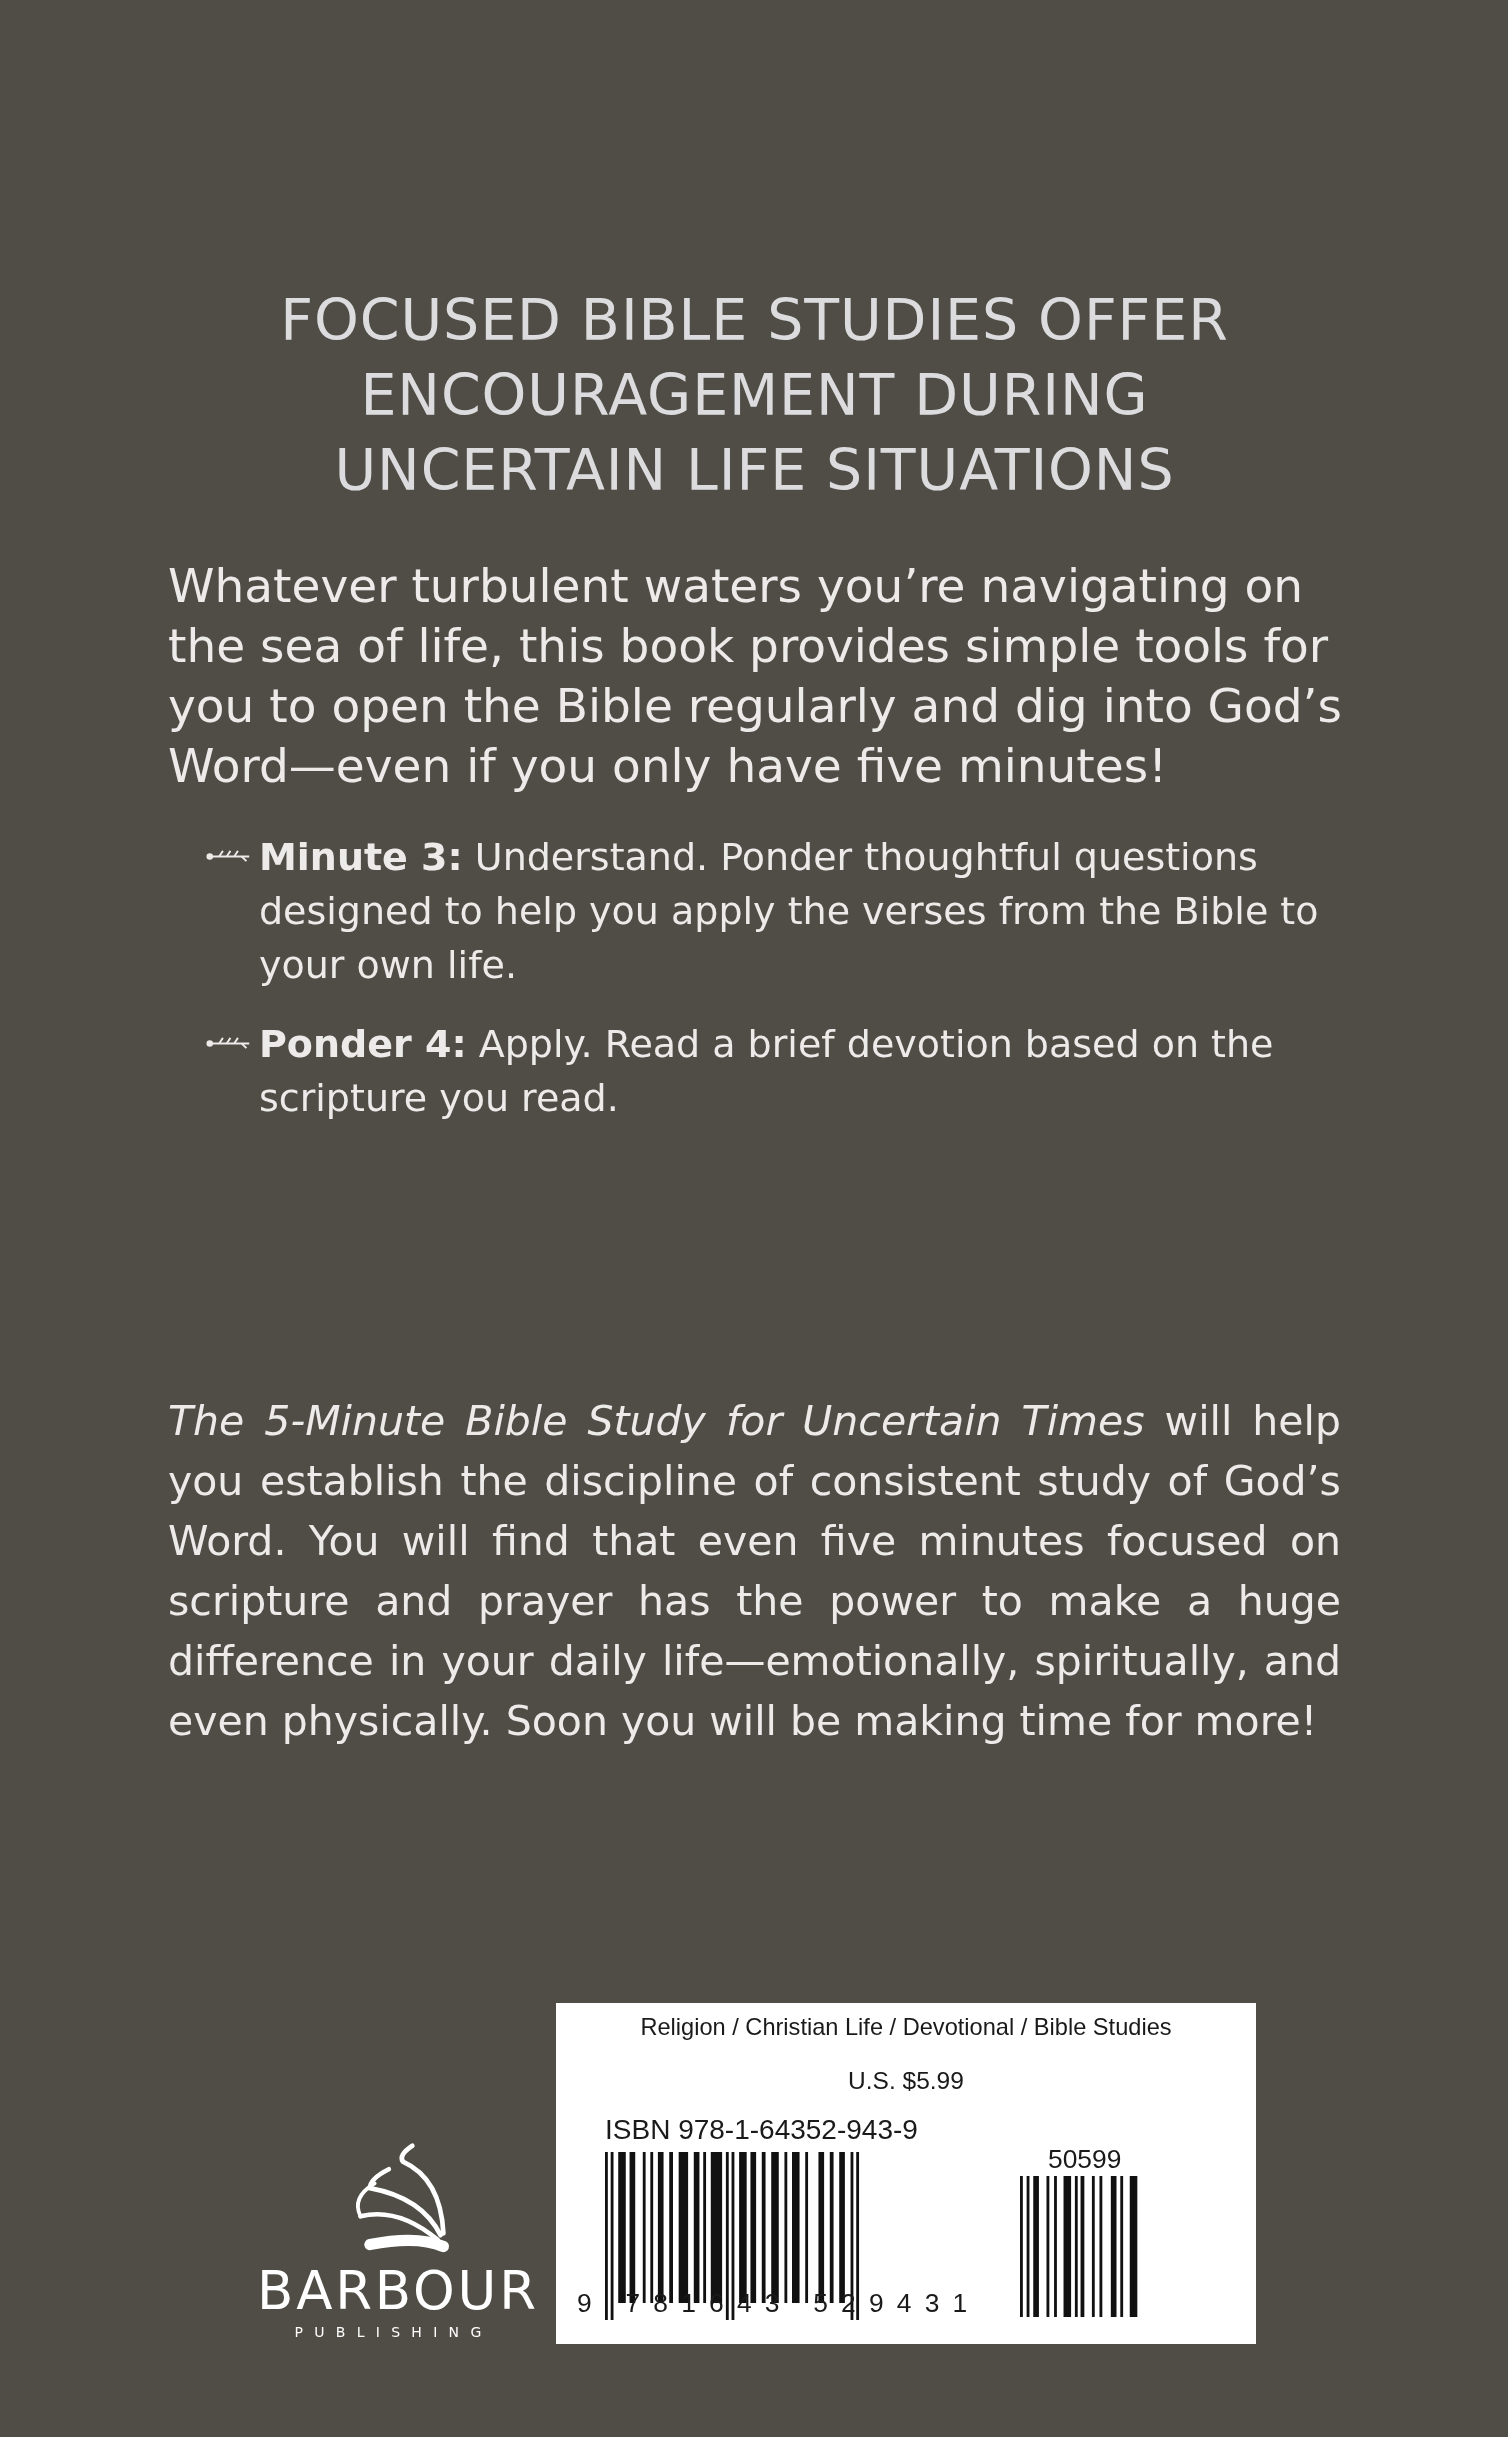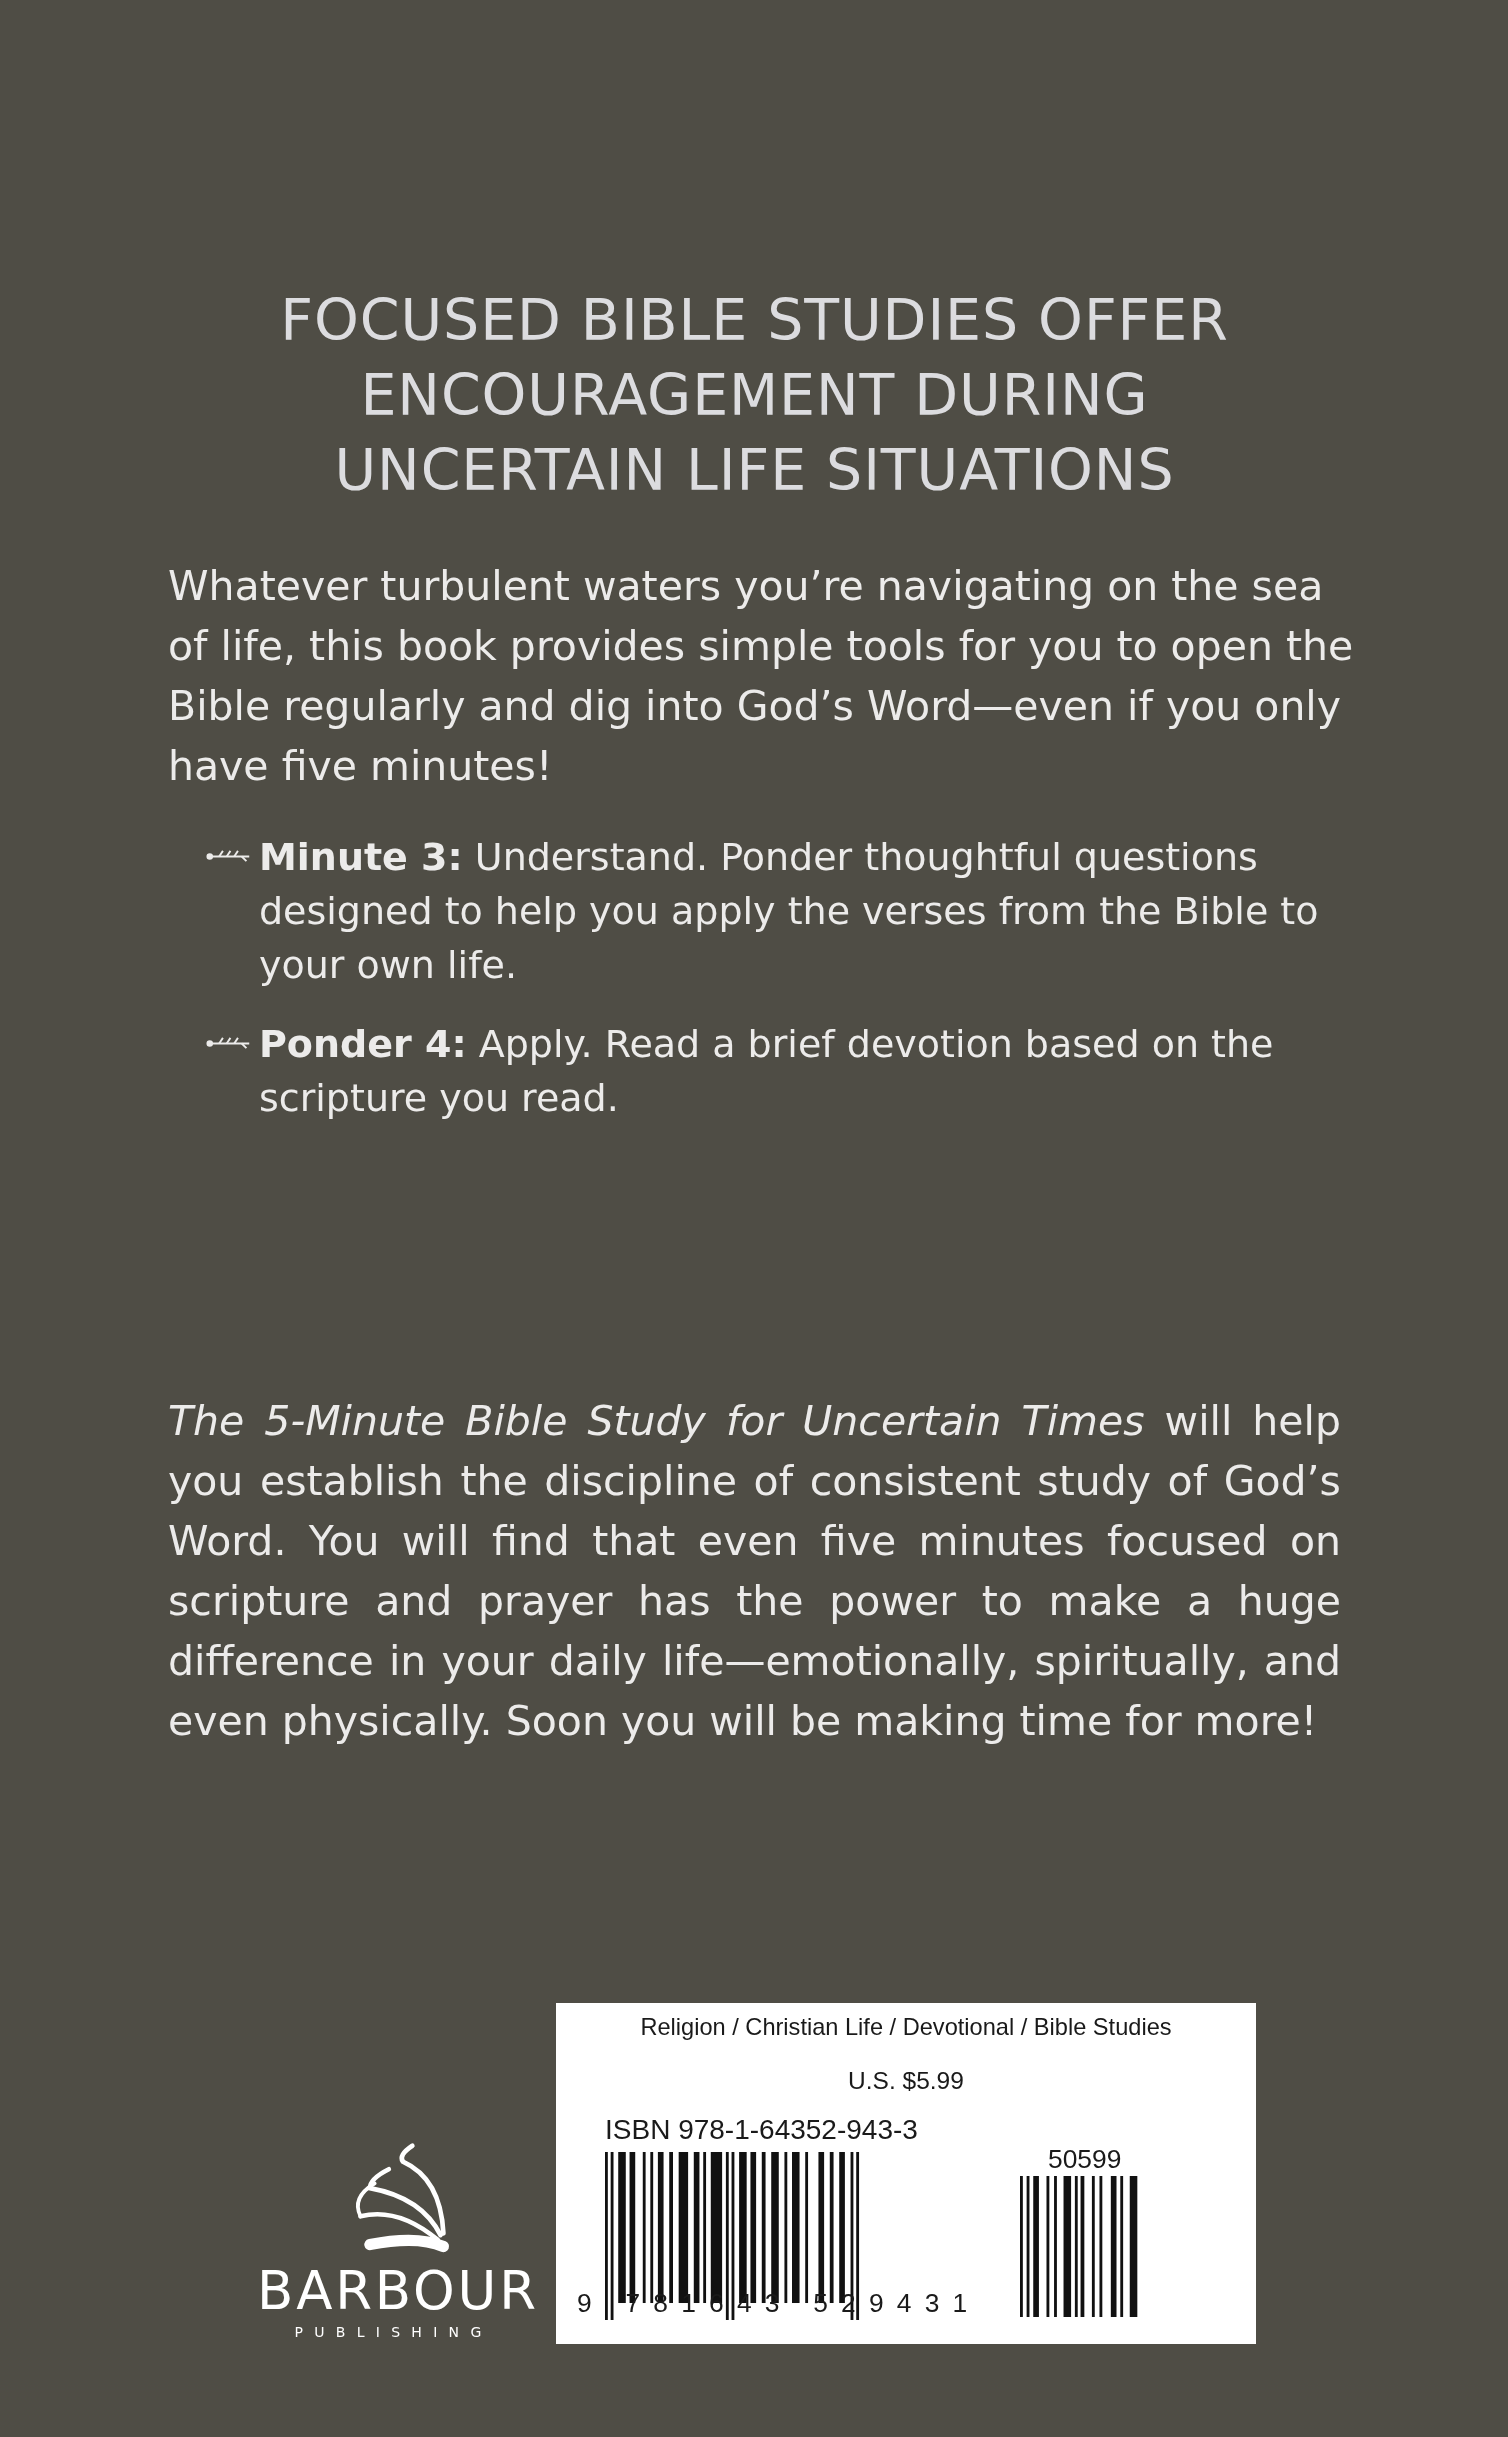--- a/index.html
+++ b/index.html
@@ -1,20 +1,20 @@
 <!DOCTYPE html>
 <html style="font-size:15px"><head>
 <meta charset="utf-8">
 <style>
   html, body { margin:0; padding:0; }
   body { width:1509px; height:2438px; background:#4f4d45; position:relative; overflow:hidden;
          font-family:"DejaVu Sans", sans-serif; color:#ecebea; }
   .headline { position:absolute; top:283px; left:0; width:1509px; text-align:center;
               font-size:57px; line-height:75px; letter-spacing:0.9px; color:#dcdcdf; font-weight:normal; }
-  .intro { position:absolute; top:556px; left:168px; width:1188px; font-size:41px; line-height:60px; }
+  .intro { position:absolute; top:556px; left:168px; width:1188px; font-size:47px; line-height:60px; }
   .steps { position:absolute; top:830px; left:206px; width:1132px; }
   .step { position:relative; padding-left:53px; font-size:38px; line-height:54px; margin-bottom:24.5px; }
   .step .sprig { position:absolute; left:0; top:17px; width:47px; height:19px; }
   .step b { font-weight:bold; }
   .closing { position:absolute; top:1391px; left:168px; width:1173px; font-size:41px; line-height:60px;
              text-align:justify; }
   .closing i { font-style:italic; }
   .logo { position:absolute; left:257px; top:2141px; width:273px; text-align:center; color:#ffffff; }
   .logo svg { display:block; margin:0 auto; }
   .logo .name { font-size:53px; letter-spacing:2.8px; line-height:57px; margin-top:7.5px; }
@@ -77,21 +77,21 @@
       <path d="M85 5 Q70 15 75 22 Q115 40 118 98" stroke-width="5"></path>
     </g>
   </svg>
   <div class="name">BARBOUR</div>
   <div class="sub">PUBLISHING</div>
 </div>
 
 <div class="label">
   <div class="cat">Religion / Christian Life / Devotional / Bible Studies</div>
   <div class="price">U.S. $5.99</div>
-  <div class="isbn">ISBN 978-1-64352-943-3</div>
+  <div class="isbn">ISBN 978-1-64352-943-9</div>
   <svg class="bars" viewBox="0 0 270 178" preserveAspectRatio="none">
     <g fill="#111">
       <rect x="0" y="0" width="3" height="178"></rect>
         <rect x="6" y="0" width="3" height="178"></rect>
       <rect x="14" y="0" width="8" height="160"></rect>
         <rect x="26" y="0" width="6" height="160"></rect>
       <rect x="40" y="0" width="3" height="160"></rect>
         <rect x="48" y="0" width="3" height="160"></rect>
       <rect x="56" y="0" width="6" height="160"></rect>
         <rect x="68" y="0" width="4" height="160"></rect>

